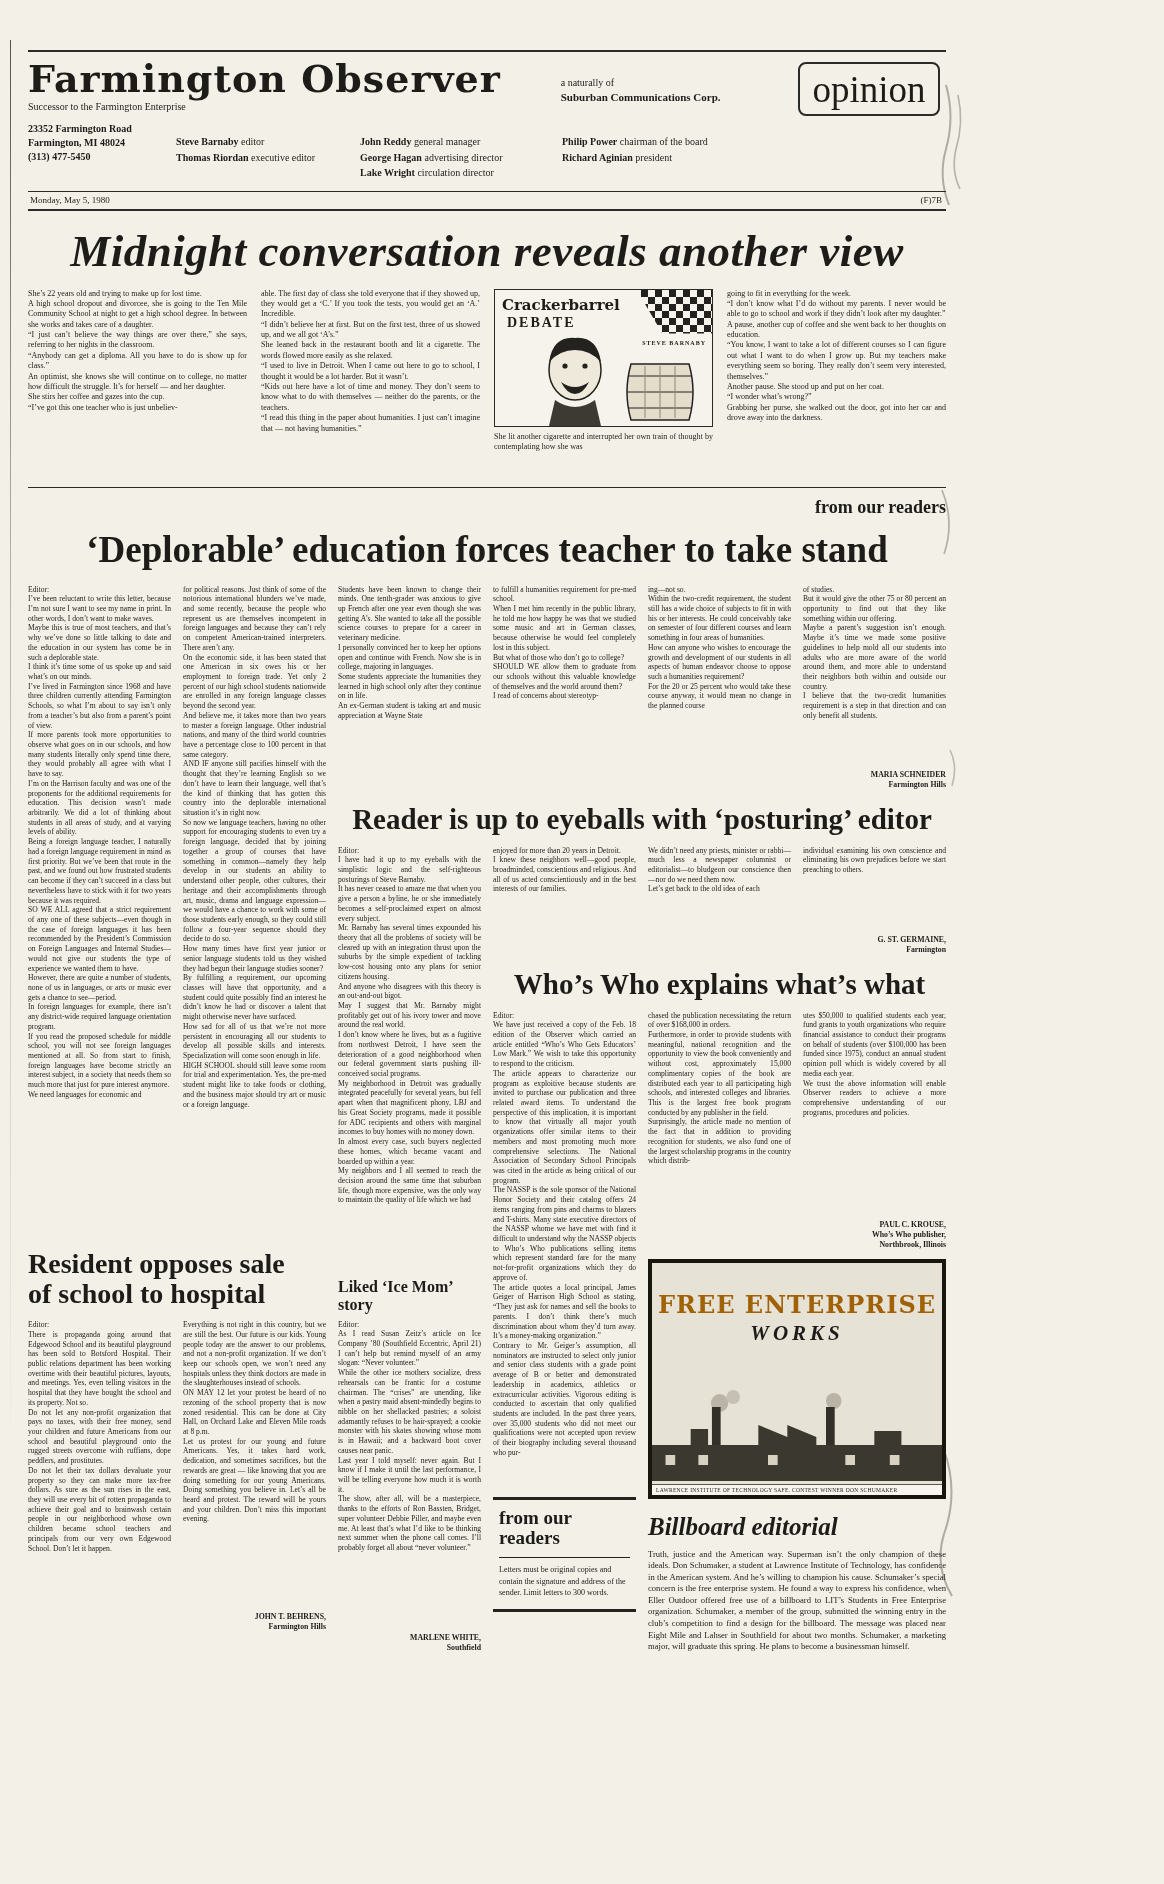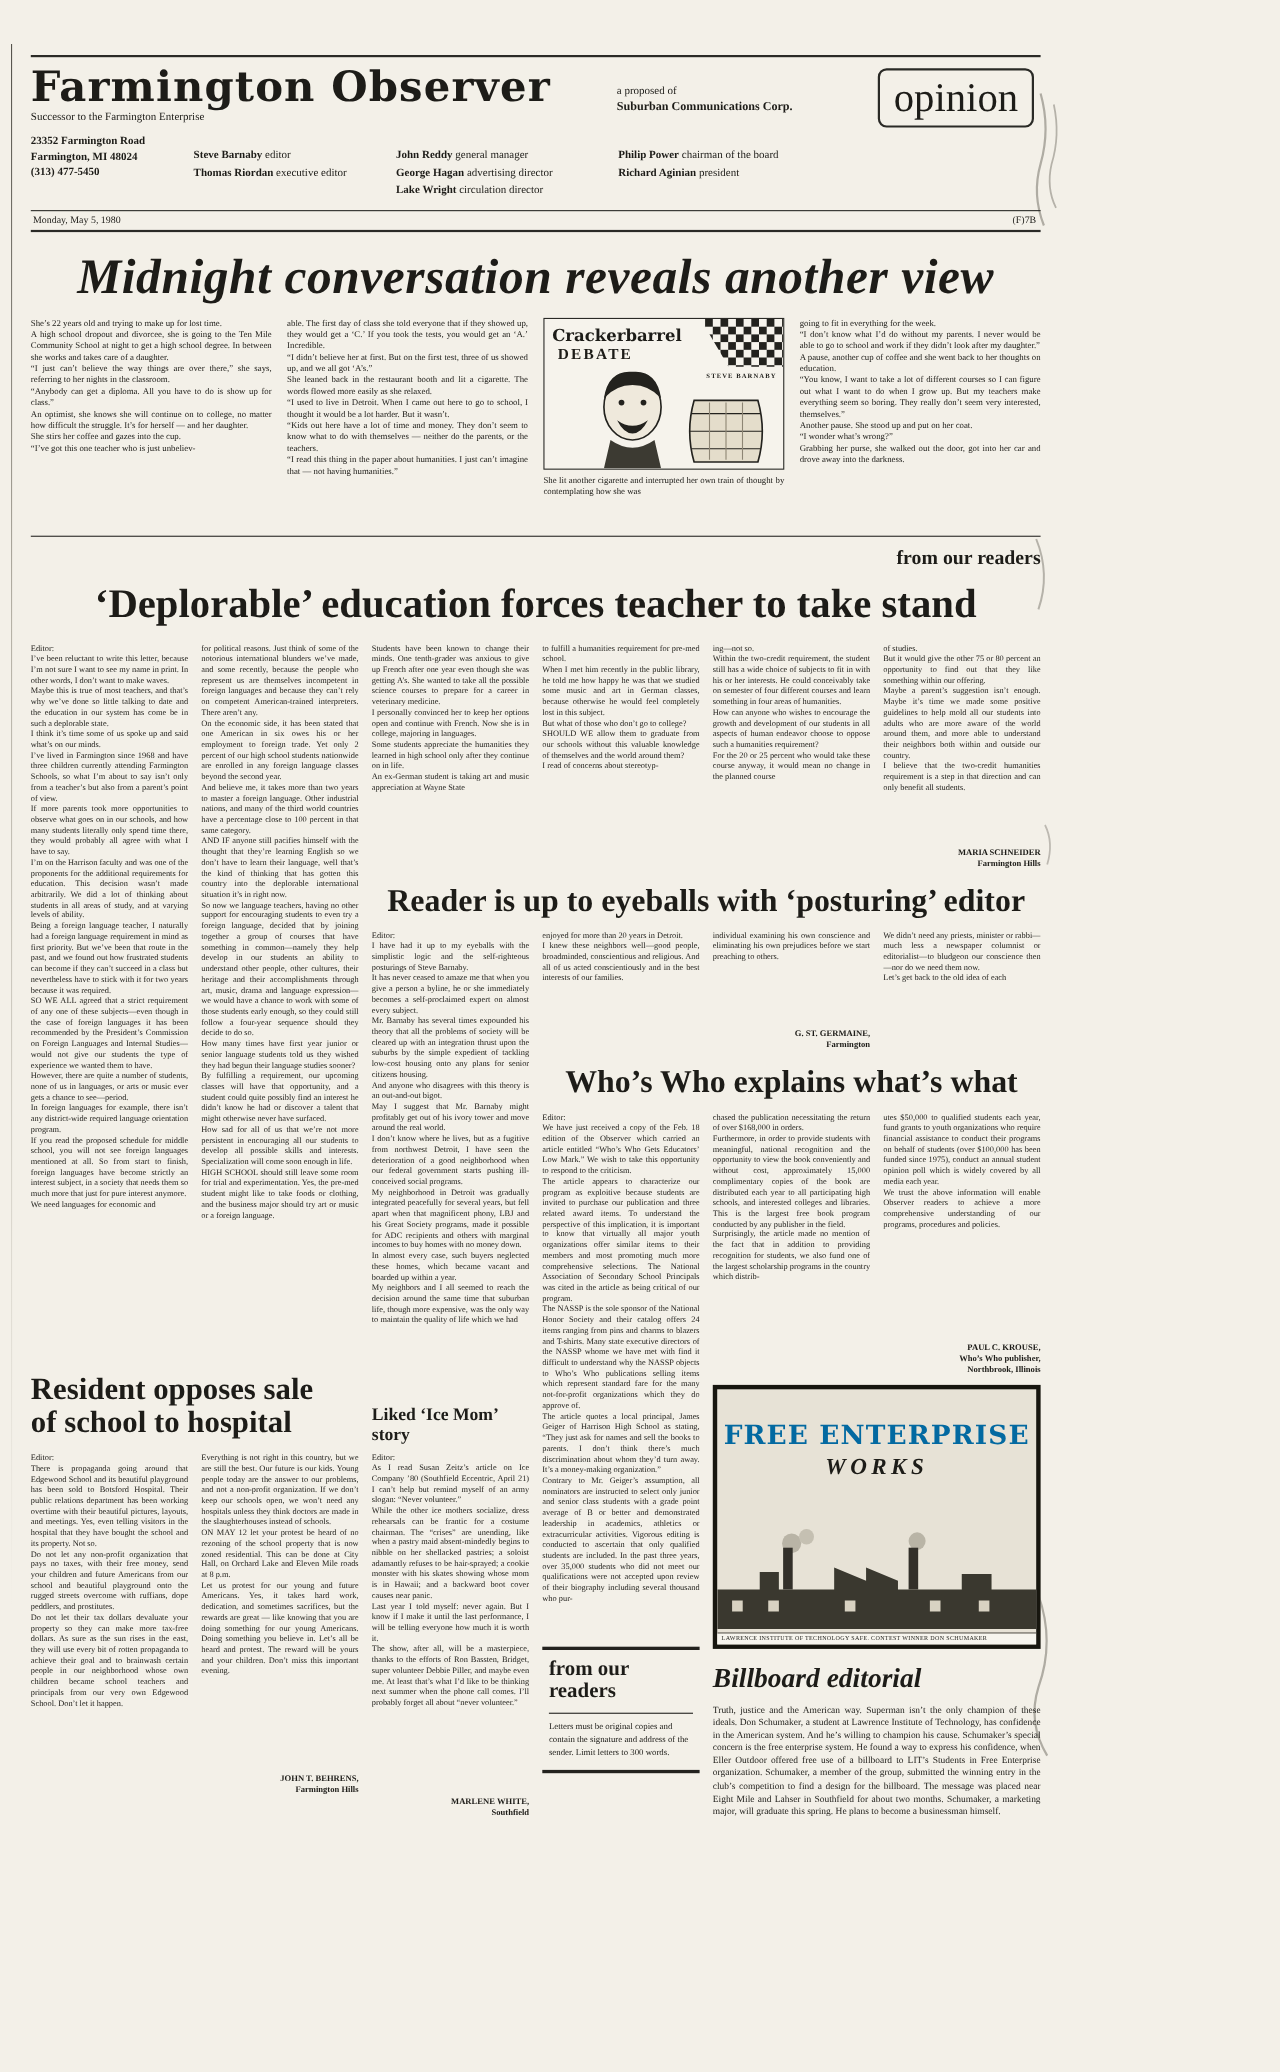--- a/index.html
+++ b/index.html
@@ -78,21 +78,21 @@
   .icemom-body { font-size: 7.6px; line-height: 1.28; text-align: justify; white-space: pre-line; height: 296px; overflow: hidden; }
 
   
   .readers-box { margin-top: 18px; border-top: 3px solid #23221e; border-bottom: 3px solid #23221e; padding: 8px 6px 10px; width: 143px; }
   .rb-head { font-size: 19px; font-weight: bold; line-height: 1.1; margin-bottom: 8px; }
   .rb-body { font-size: 8px; line-height: 1.45; border-top: 1px solid #23221e; padding-top: 6px; }
 
   
   .photo { position: relative; border: 4px solid #17160f; background: #e7e2d6; height: 240px; margin-top: 8px; overflow: hidden; }
   .photo-title { text-align: center; padding-top: 30px; font-family: "DejaVu Serif", serif; font-weight: bold;
-                 font-size: 24px; letter-spacing: 1px; color: #0369a1; line-height: 1; }
+                 font-size: 24px; letter-spacing: 1px; color: #a16207; line-height: 1; }
   .photo-works { text-align: center; font-style: italic; font-weight: bold; font-size: 21px; letter-spacing: 4px; margin-top: 4px; }
   .factory { position: absolute; bottom: 14px; left: 0; width: 100%; height: 96px; }
   .photo-cap { position: absolute; bottom: 0; left: 0; right: 0; background: #f7f5ee; font-size: 5.5px;
                letter-spacing: .3px; padding: 2px 4px; white-space: nowrap; overflow: hidden; border-top: 1px solid #5a574d; }
   .billboard-body { font-size: 8.6px; line-height: 1.35; text-align: justify; white-space: pre-line; height: 168px; overflow: hidden; }
 </style>
 </head>
 <body>
 
 <div class="page">
@@ -108,21 +108,21 @@
 
   <div class="content">
 
     <header class="masthead">
       <div class="mast-row1">
         <div>
           <div class="mast-title">Farmington Observer</div>
           <div class="mast-sub">Successor to the Farmington Enterprise</div>
         </div>
         <div class="division">
-          <div>a proposed of</div>
+          <div>a naturally of</div>
           <div class="b">Suburban Communications Corp.</div>
         </div>
       </div>
       <div class="opinion-box">
         <span>opinion</span>
       </div>
       <div class="mast-row2">
         <div class="addr">
           <div>23352 Farmington Road</div>
           <div>Farmington, MI 48024</div>
@@ -317,30 +317,30 @@
             </div>
           </div>
 
           <div class="right-three">
             <div class="tcols reader-cont">
               <div class="tcol">
                   <div class="txt">enjoyed for more than 20 years in Detroit.
 I knew these neighbors well—good people, broadminded, conscientious and religious. And all of us acted conscientiously and in the best interests of our families.</div>
                 </div>
               <div class="tcol">
+                  <div class="txt">We didn’t need any priests, minister or rabbi—much less a newspaper columnist or editorialist—to bludgeon our conscience then—nor do we need them now.
+Let’s get back to the old idea of each</div>
+                </div>
+              <div class="tcol">
                 <div class="txt">individual examining his own conscience and eliminating his own prejudices before we start preaching to others.</div>
                 <div class="sig">
                   <div>G. ST. GERMAINE,</div>
                   <div>Farmington</div>
                 </div>
               </div>
-              <div class="tcol">
-                  <div class="txt">We didn’t need any priests, minister or rabbi—much less a newspaper columnist or editorialist—to bludgeon our conscience then—nor do we need them now.
-Let’s get back to the old idea of each</div>
-                </div>
             </div>
 
             <h3 class="headline3">Who’s Who explains what’s what</h3>
 
             <div class="ww-grid">
 
               <div class="tcol" style="height:auto">
                 <div class="ww1-txt">Editor:
 We have just received a copy of the Feb. 18 edition of the Observer which carried an article entitled “Who’s Who Gets Educators’ Low Mark.” We wish to take this opportunity to respond to the criticism.
 The article appears to characterize our program as exploitive because students are invited to purchase our publication and three related award items. To understand the perspective of this implication, it is important to know that virtually all major youth organizations offer similar items to their members and most promoting much more comprehensive selections. The National Association of Secondary School Principals was cited in the article as being critical of our program.

